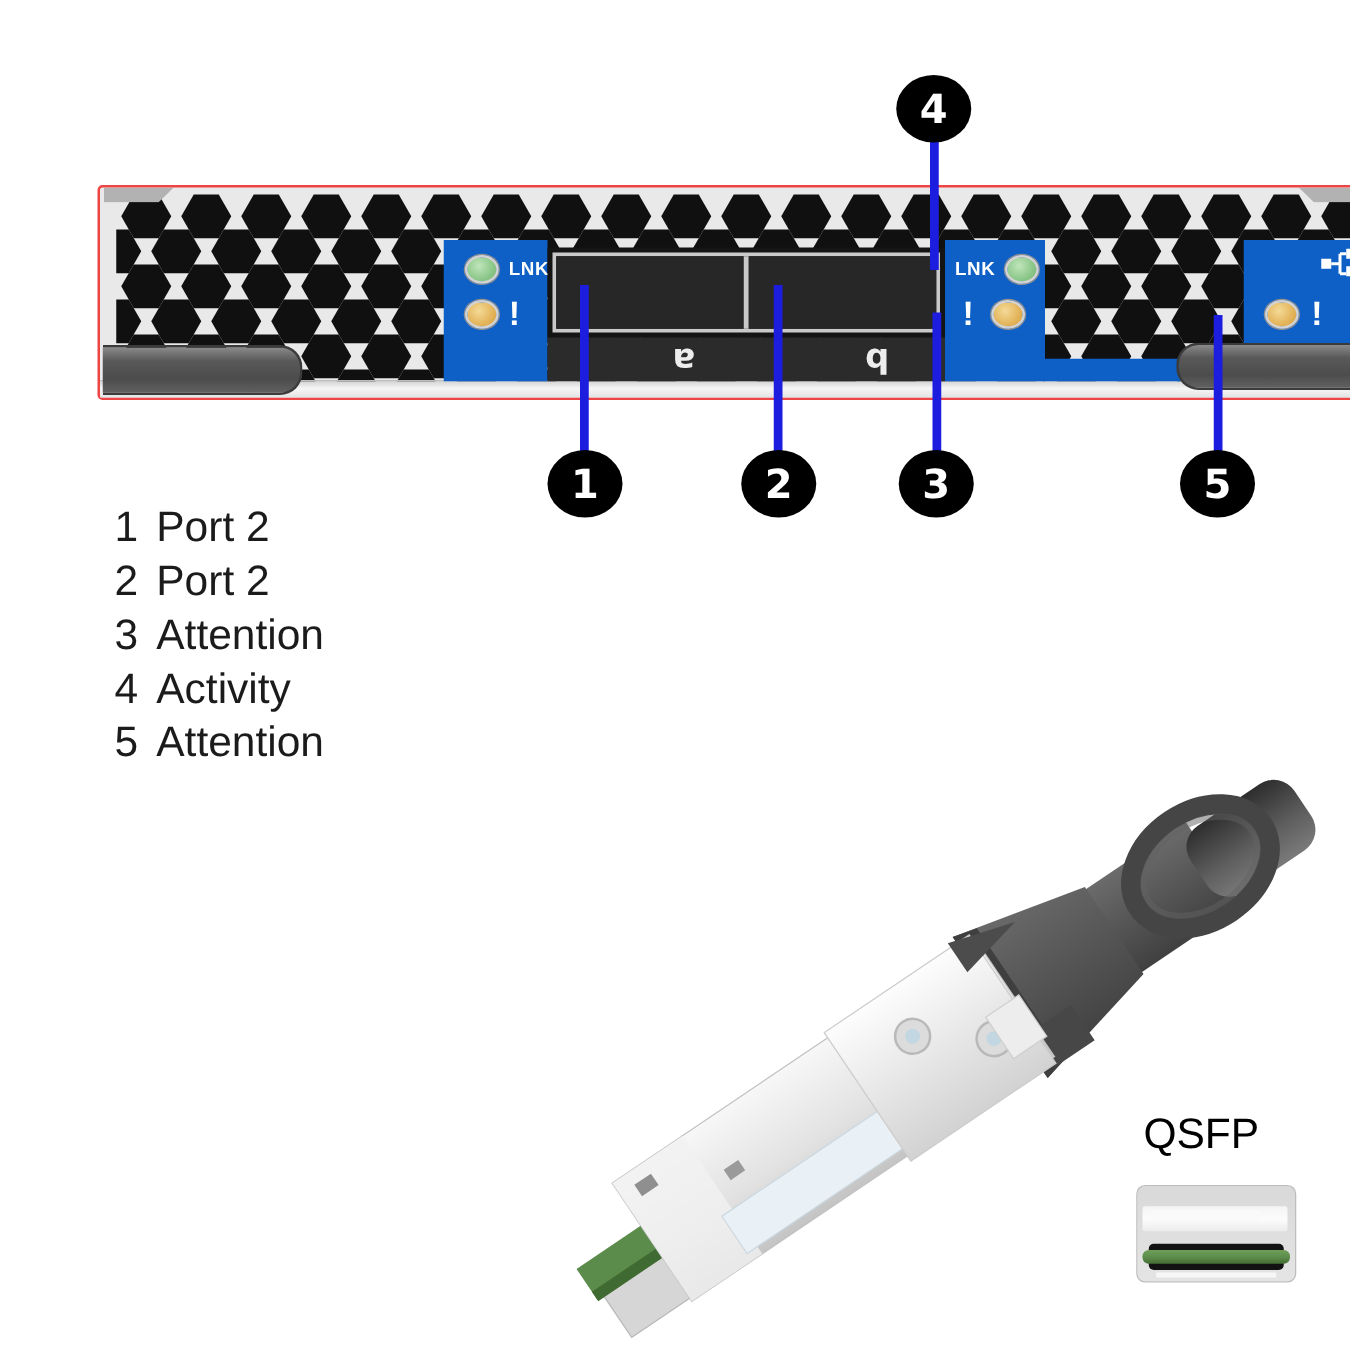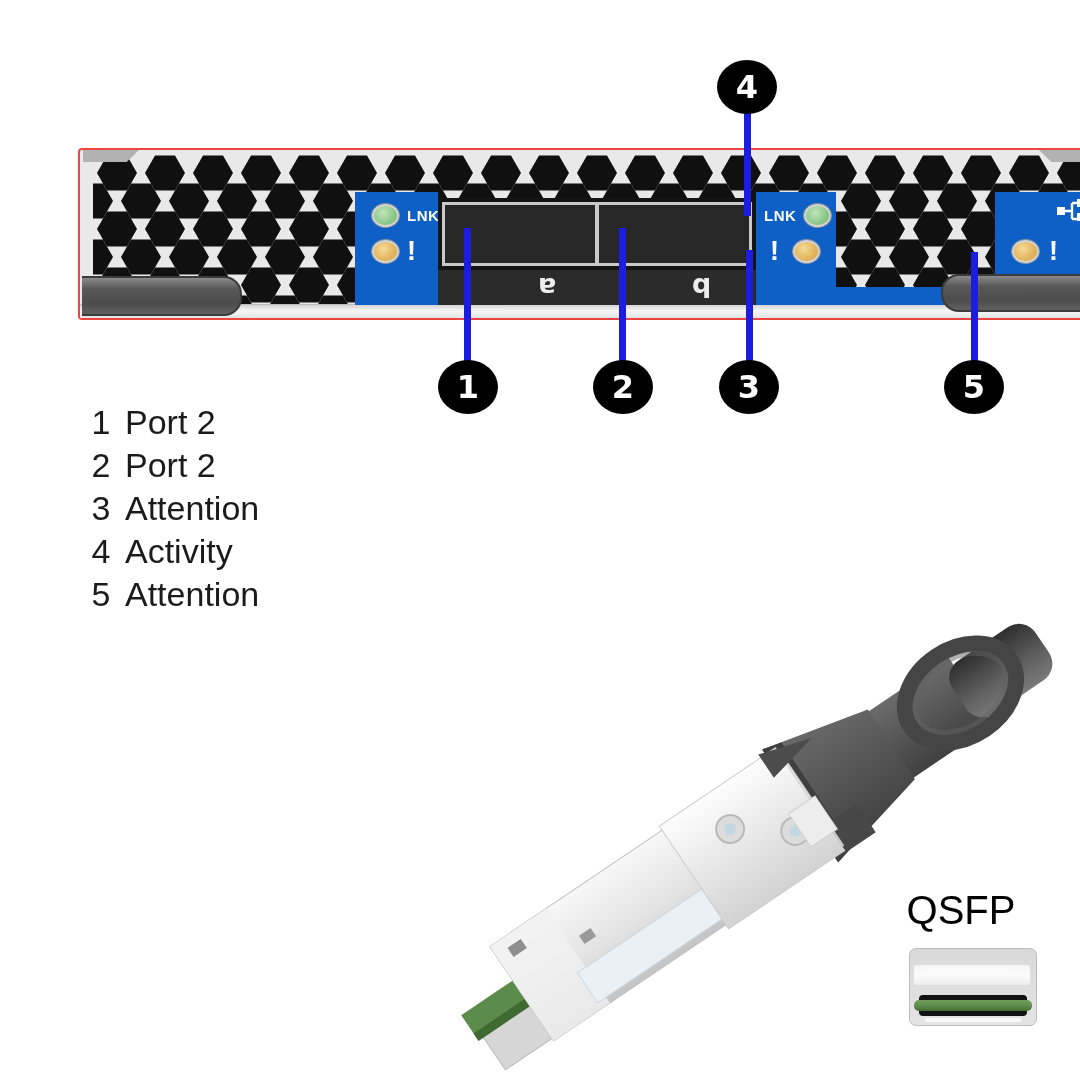--- a/index.html
+++ b/index.html
@@ -58,21 +58,21 @@
     font-weight:bold;z-index:50;font-family:"DejaVu Sans",sans-serif;}
 
   
   .legend{position:absolute;left:83px;top:401px;z-index:5;color:#1b1b1b;}
   .legend-row{display:flex;height:43px;align-items:center;font-size:34px;}
   .legend-num{width:36px;text-align:center;flex:none;}
   .legend-label{margin-left:6px;}
 
   
   .qsfp-label{position:absolute;left:880px;top:888px;width:162px;text-align:center;
-    font-size:40px;color:#000;z-index:5;}
+    font-size:34px;color:#000;z-index:5;}
   .qsfp-face{position:absolute;left:909px;top:948px;width:126px;height:76px;
     background:linear-gradient(#d9d9d9,#e4e4e4);border:1px solid #bdbdbd;border-radius:7px;
     z-index:5;}
   .qsfp-band{position:absolute;left:4px;top:16px;width:116px;height:20px;
     background:linear-gradient(#f4f4f4,#fcfcfc 50%,#ececec);border-radius:2px;}
   .qsfp-band-hi{position:absolute;left:12px;top:19px;width:86px;height:8px;background:#fafafa;}
   .qsfp-slot-black{position:absolute;left:9px;top:46px;width:108px;height:21px;
     background:#121212;border-radius:4px;}
   .qsfp-slot-green{position:absolute;left:4px;top:51px;width:118px;height:11px;
     background:linear-gradient(#6f9e58,var(--pcb-green) 55%,#446c33);border-radius:5px;}

